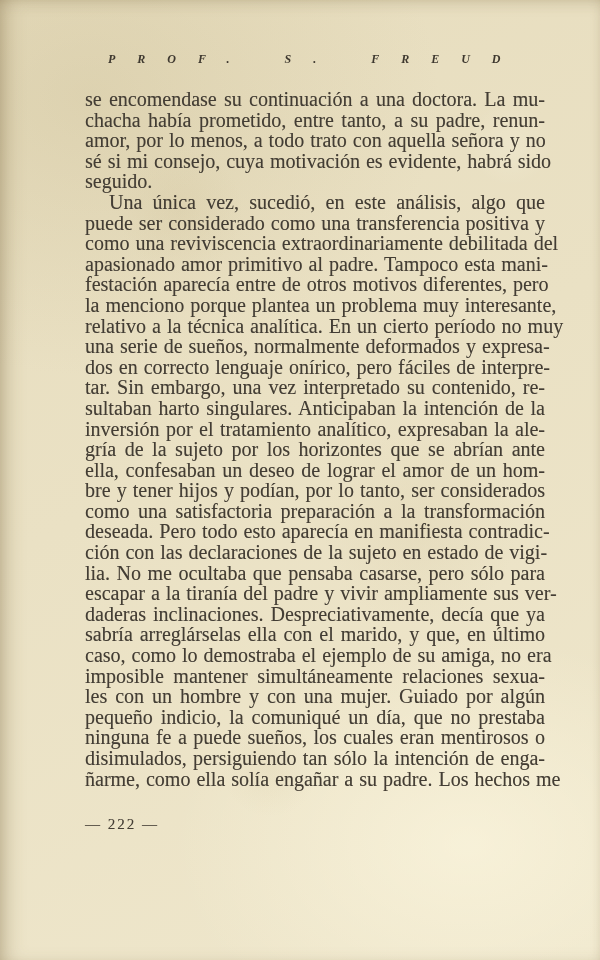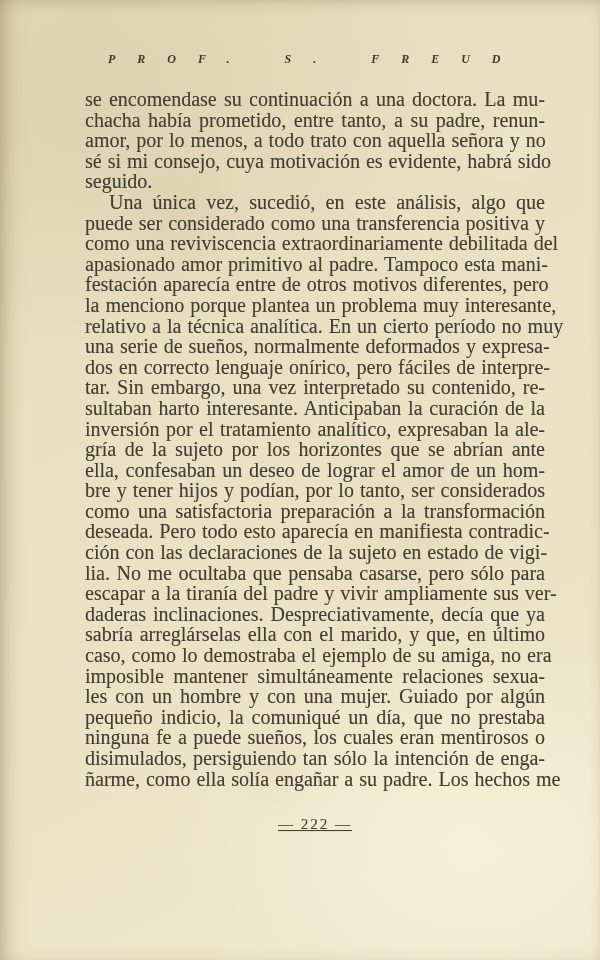--- a/index.html
+++ b/index.html
@@ -68,26 +68,25 @@
     text-align-last: left;
   }
   .line.indent {
     padding-left: 24px;
   }
   .folio {
     position: absolute;
     top: 816px;
     left: 85px;
     width: 460px;
-    text-align: center;
+    text-align: left;
     font-size: 15px;
     letter-spacing: 2px;
     color: #433d34;
     text-shadow: 0.2px 0.2px 0 rgba(67, 61, 52, 0.35);
-    text-decoration: underline;
   }
 </style>
 </head>
 <body>
 
 <div class="page">
   <div class="texture"></div>
 
   <div class="running-header">PROF. S. FREUD</div>
 
@@ -100,21 +99,21 @@
       <div class="line indent">Una única vez, sucedió, en este análisis, algo que</div>
       <div class="line">puede ser considerado como una transferencia positiva y</div>
       <div class="line">como una reviviscencia extraordinariamente debilitada del</div>
       <div class="line">apasionado amor primitivo al padre. Tampoco esta mani-</div>
       <div class="line">festación aparecía entre de otros motivos diferentes, pero</div>
       <div class="line">la menciono porque plantea un problema muy interesante,</div>
       <div class="line">relativo a la técnica analítica. En un cierto período no muy</div>
       <div class="line">una serie de sueños, normalmente deformados y expresa-</div>
       <div class="line">dos en correcto lenguaje onírico, pero fáciles de interpre-</div>
       <div class="line">tar. Sin embargo, una vez interpretado su contenido, re-</div>
-      <div class="line">sultaban harto interesante. Anticipaban la curación de la</div>
+      <div class="line">sultaban harto singulares. Anticipaban la intención de la</div>
       <div class="line">inversión por el tratamiento analítico, expresaban la ale-</div>
       <div class="line">gría de la sujeto por los horizontes que se abrían ante</div>
       <div class="line">ella, confesaban un deseo de lograr el amor de un hom-</div>
       <div class="line">bre y tener hijos y podían, por lo tanto, ser considerados</div>
       <div class="line">como una satisfactoria preparación a la transformación</div>
       <div class="line">deseada. Pero todo esto aparecía en manifiesta contradic-</div>
       <div class="line">ción con las declaraciones de la sujeto en estado de vigi-</div>
       <div class="line">lia. No me ocultaba que pensaba casarse, pero sólo para</div>
       <div class="line">escapar a la tiranía del padre y vivir ampliamente sus ver-</div>
       <div class="line">daderas inclinaciones. Despreciativamente, decía que ya</div>

